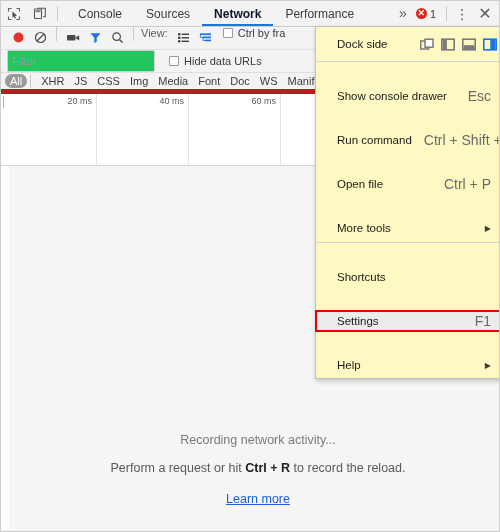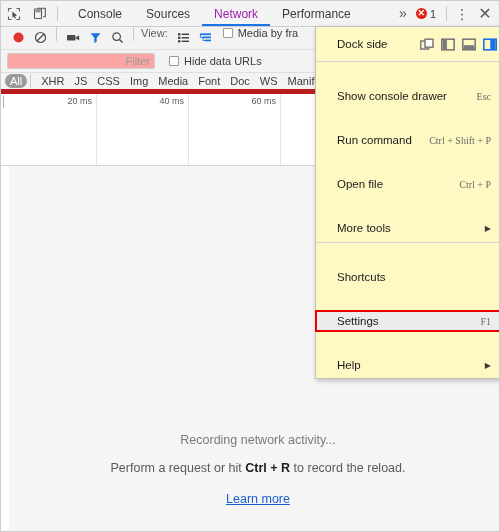--- a/index.html
+++ b/index.html
@@ -40,21 +40,21 @@
   }
   .tabs { display: flex; align-items: stretch; margin-left: 4px; }
   .tab {
     padding: 0 12px;
     display: flex; align-items: center;
     font-size: 12px; color: #3c3c3c;
     cursor: pointer;
     position: relative;
     white-space: nowrap;
   }
-  .tab.active { color: #a21caf; }
+  .tab.active { color: #0f172a; font-weight: bold; }
   .tab.active::after {
     content: ""; position: absolute;
     left: 0; right: 0; bottom: 0; height: 2px;
     background: #1a73e8;
   }
   .tb-right {
     margin-left: auto; display: flex; align-items: center;
     padding-right: 2px;
   }
   .tb-more {
@@ -114,31 +114,30 @@
   .filterbar {
     position: absolute; left: 0; top: 49px;
     width: 498px; height: 23px;
     background: #f3f3f3;
     border-bottom: 1px solid #e0e0e0;
     display:flex; align-items:center;
     box-sizing:border-box; padding-left: 6px;
     overflow: hidden;
   }
   .filter-input {
-    width: 148px; height: 16px;
+    width: 148px; height: 22px;
     border: 1px solid #d0d0d0;
-    background: #fca5a5;
+    background: #22c55e;
     border-radius: 2px;
     font-size: 11px;
     color: #3c3c3c;
     padding: 0 4px;
     box-sizing: border-box;
     outline: none;
     font-family: "Liberation Sans", sans-serif;
-    text-align: right;
   }
   .filter-input::placeholder { color: #9a9a9a; }
 
   
   .typebar {
     position: absolute; left:0; top: 72px;
     width: 498px; height: 21px;
     background: #f3f3f3;
     border-bottom: 5px solid #b91c1c;
     display:flex; align-items:center;
@@ -225,23 +224,22 @@
     color: #1a1a1a;
     cursor: pointer;
     position: relative;
     box-sizing: border-box;
     white-space: nowrap;
     margin-top: 24px;
   }
   .cm-row .cm-shortcut {
     margin-left: auto;
     color: #6a6a6a;
-    font-size: 10px;
+    font-size: 14px;
     padding-left: 12px;
-    font-family: Liberation Serif, serif;
   }
   .cm-row .cm-arrow {
     margin-left: auto;
     color: #3c3c3c;
     font-size: 8px;
     padding-left: 12px;
   }
   .cm-dock {
     height: 26px;
     display:flex; align-items:center;
@@ -357,21 +355,21 @@
     <div class="nt-btn">
       <svg width="14" height="13" viewBox="0 0 14 13">
         <rect x="1" y="2.4" width="11" height="1.7" fill="#1a73e8"></rect>
         <rect x="3.6" y="5.5" width="8.4" height="1.7" fill="#1a73e8"></rect>
         <rect x="6" y="8.6" width="6" height="1.7" fill="#1a73e8"></rect>
         <path d="M1.4 3.3v3.1h2.2M4 6.4v3.1h2.2" stroke="#1a73e8" stroke-width="0.9" fill="none"></path>
       </svg>
     </div>
     <div class="chk-wrap" style="margin-left:6px;">
       <span class="chk"></span>
-      <span class="chk-text">Media by fra</span>
+      <span class="chk-text">Ctrl by fra</span>
     </div>
   </div>
 
   <div class="filterbar">
     <input class="filter-input" type="text" placeholder="Filter" style="">
     <div class="chk-wrap" style="margin-left:14px;">
       <span class="chk"></span>
       <span class="chk-text">Hide data URLs</span>
     </div>
   </div>

